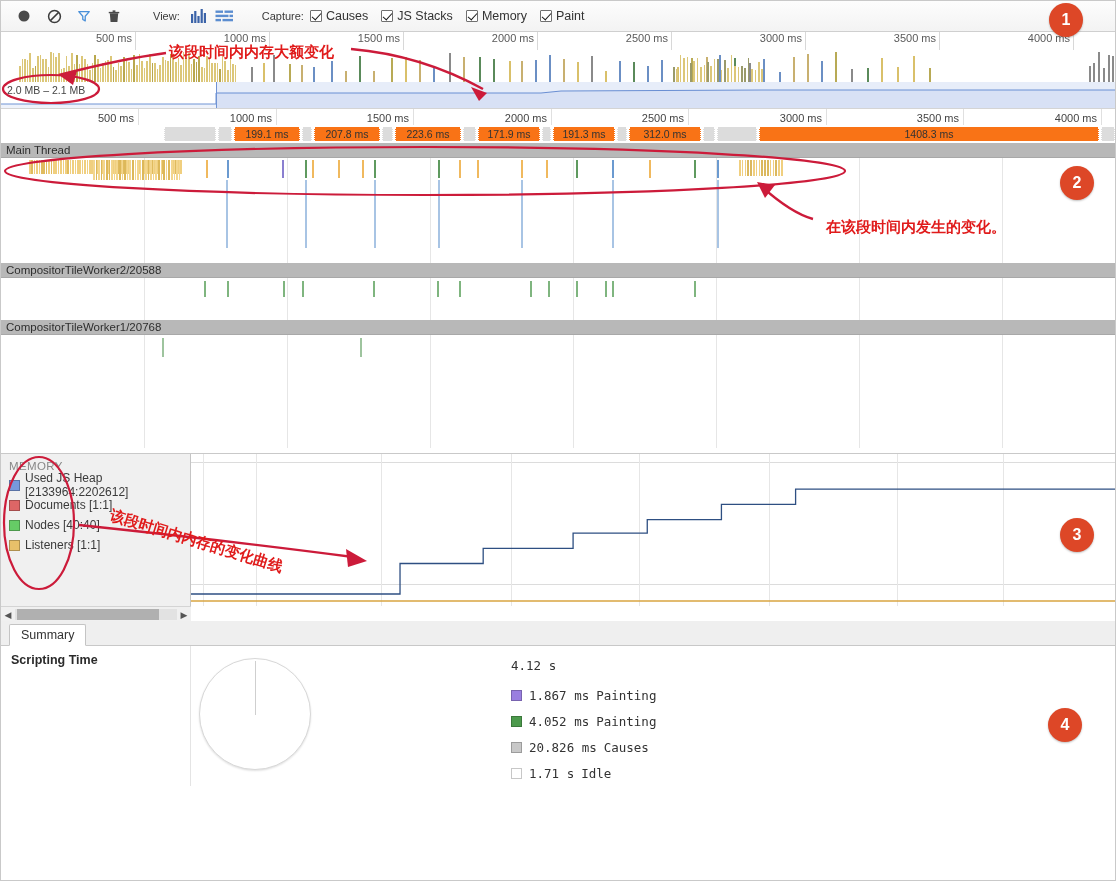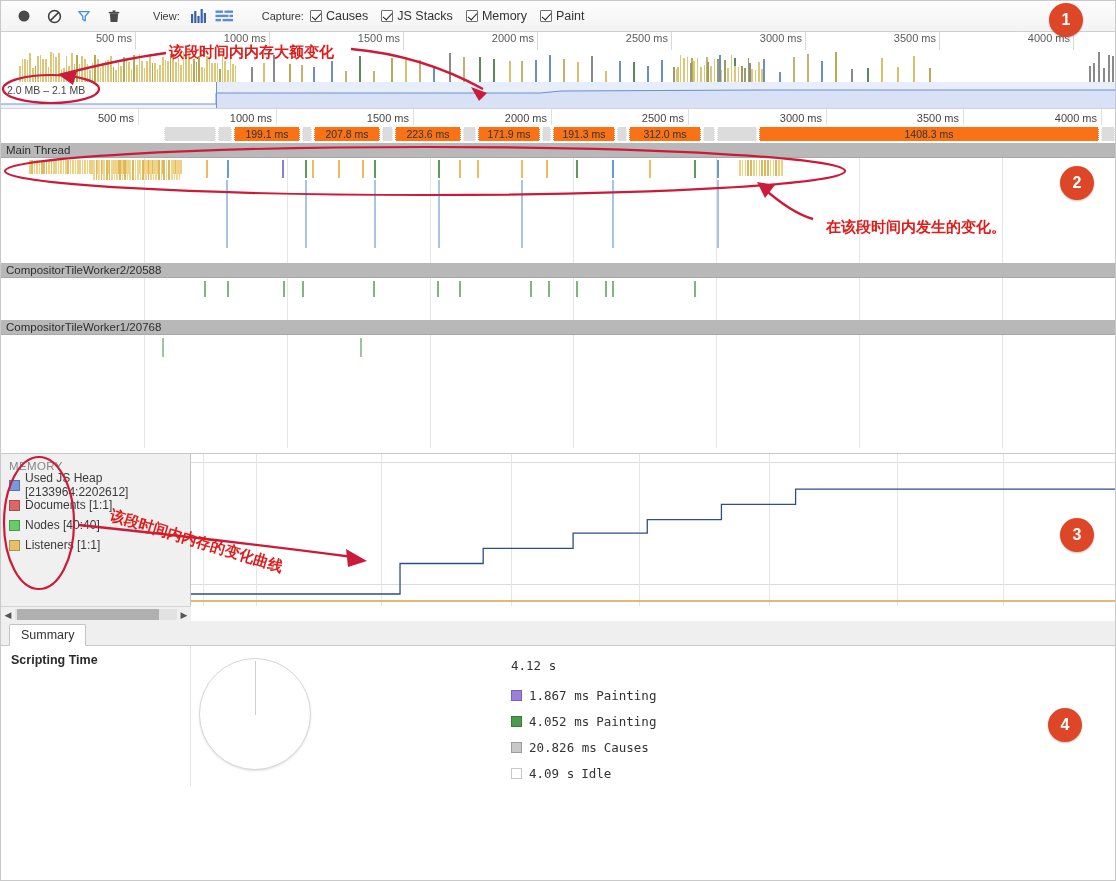--- a/index.html
+++ b/index.html
@@ -741,21 +741,21 @@
               <span>4.052 ms</span>
               <span>Painting</span>
             </div>
             <div class="agg-row">
               <span class="agg-sw" style="background:#c8c8c8"></span>
               <span>20.826 ms</span>
               <span>Causes</span>
             </div>
             <div class="agg-row">
               <span class="agg-sw" style="background:#ffffff"></span>
-              <span>4.09 s</span>
+              <span>1.71 s</span>
               <span>Idle</span>
             </div>
           </div>
         </div>
       </div>
     </div>
   </div>
 
   <div class="anno-layer">
     <svg width="1116" height="881" viewBox="0 0 1116 881" style="position:absolute;left:0;top:0">

